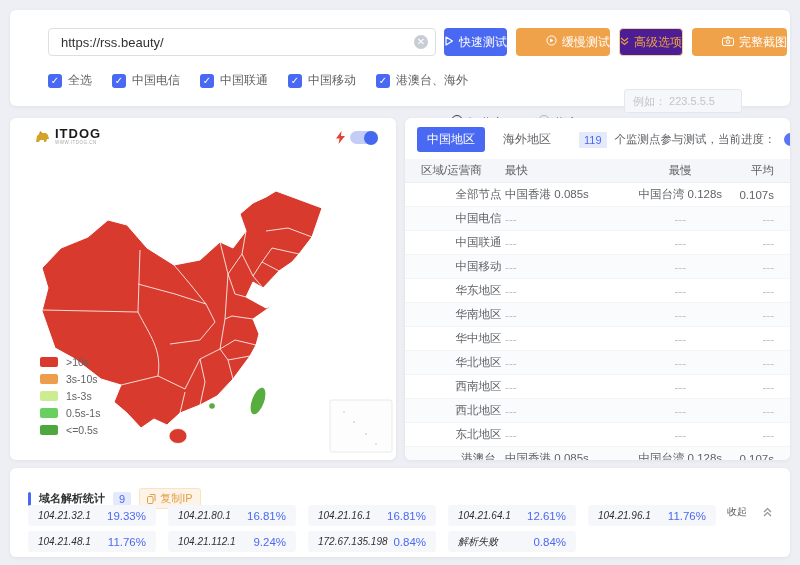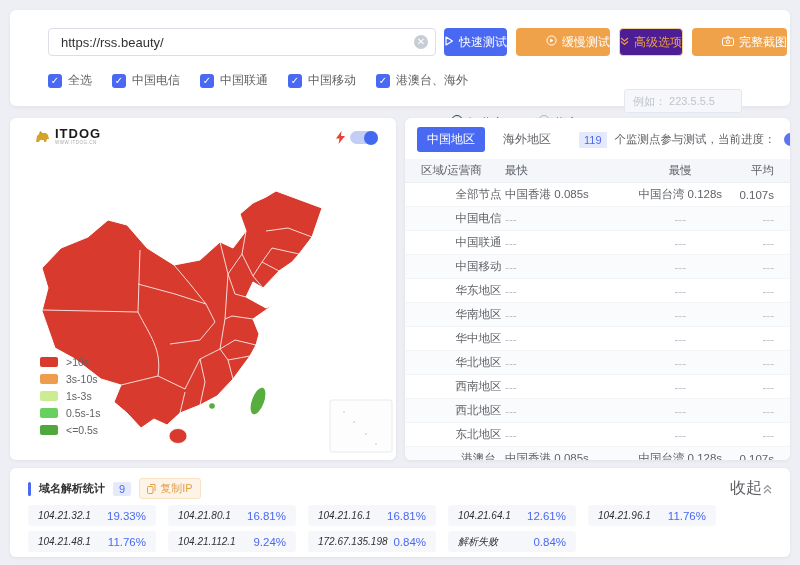--- a/index.html
+++ b/index.html
@@ -63,21 +63,21 @@
   .tc4 { width:14%; text-align:right; padding-right:16px; }
   .dash { color:#b9bdc4; }
 
   
   #dns-card { left:10px; top:468px; width:780px; height:89px; }
   #dns-head { position:absolute; left:18px; top:10px; right:18px; display:flex; align-items:center; gap:8px; }
   #dns-title-bar { width:3px; height:14px; background:#4a69f2; border-radius:2px; }
   #dns-title { font-size:11px; font-weight:bold; color:#303133; }
   #dns-badge { background:#e4e9fb; color:#4a69f2; font-size:11px; padding:1px 6px; border-radius:2px; }
   #copy-ip { display:flex; align-items:center; gap:4px; background:#fdf3e7; border:1px solid #f8e3c5; color:#e0a04a; font-size:11px; padding:2px 7px; border-radius:3px; cursor:pointer; }
-  #collapse { margin-left:auto; display:flex; align-items:center; gap:1px; font-size:16px; color:#606266; cursor:pointer; }
+  #collapse { margin-left:auto; display:flex; align-items:center; gap:16px; font-size:10px; color:#606266; cursor:pointer;margin-top:27px; }
   #ip-grid { position:absolute; left:18px; top:37px; right:18px; display:flex; flex-wrap:wrap; gap:5px 12px; }
   .ipcell { width:128px; height:21px; background:#f6f7fa; border-radius:3px; padding:0 10px; display:flex; align-items:center; justify-content:space-between; }
   .ipcell .ip { font-size:10px; color:#303133;font-style:italic; }
   .ipcell .pct { font-size:11.5px; color:#4a69f2; }
 </style>
 </head>
 <body>
 
 <div class="card" id="top-card">
   <div id="url-input-wrap">

